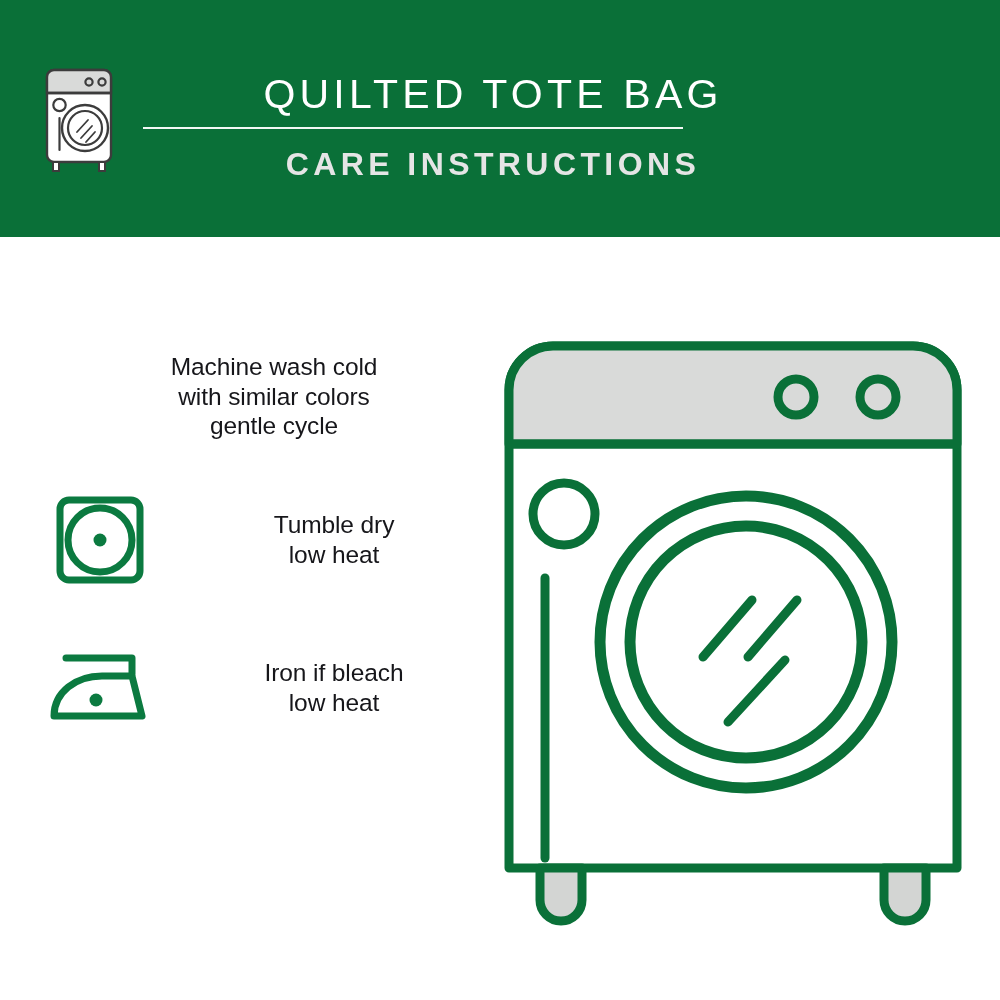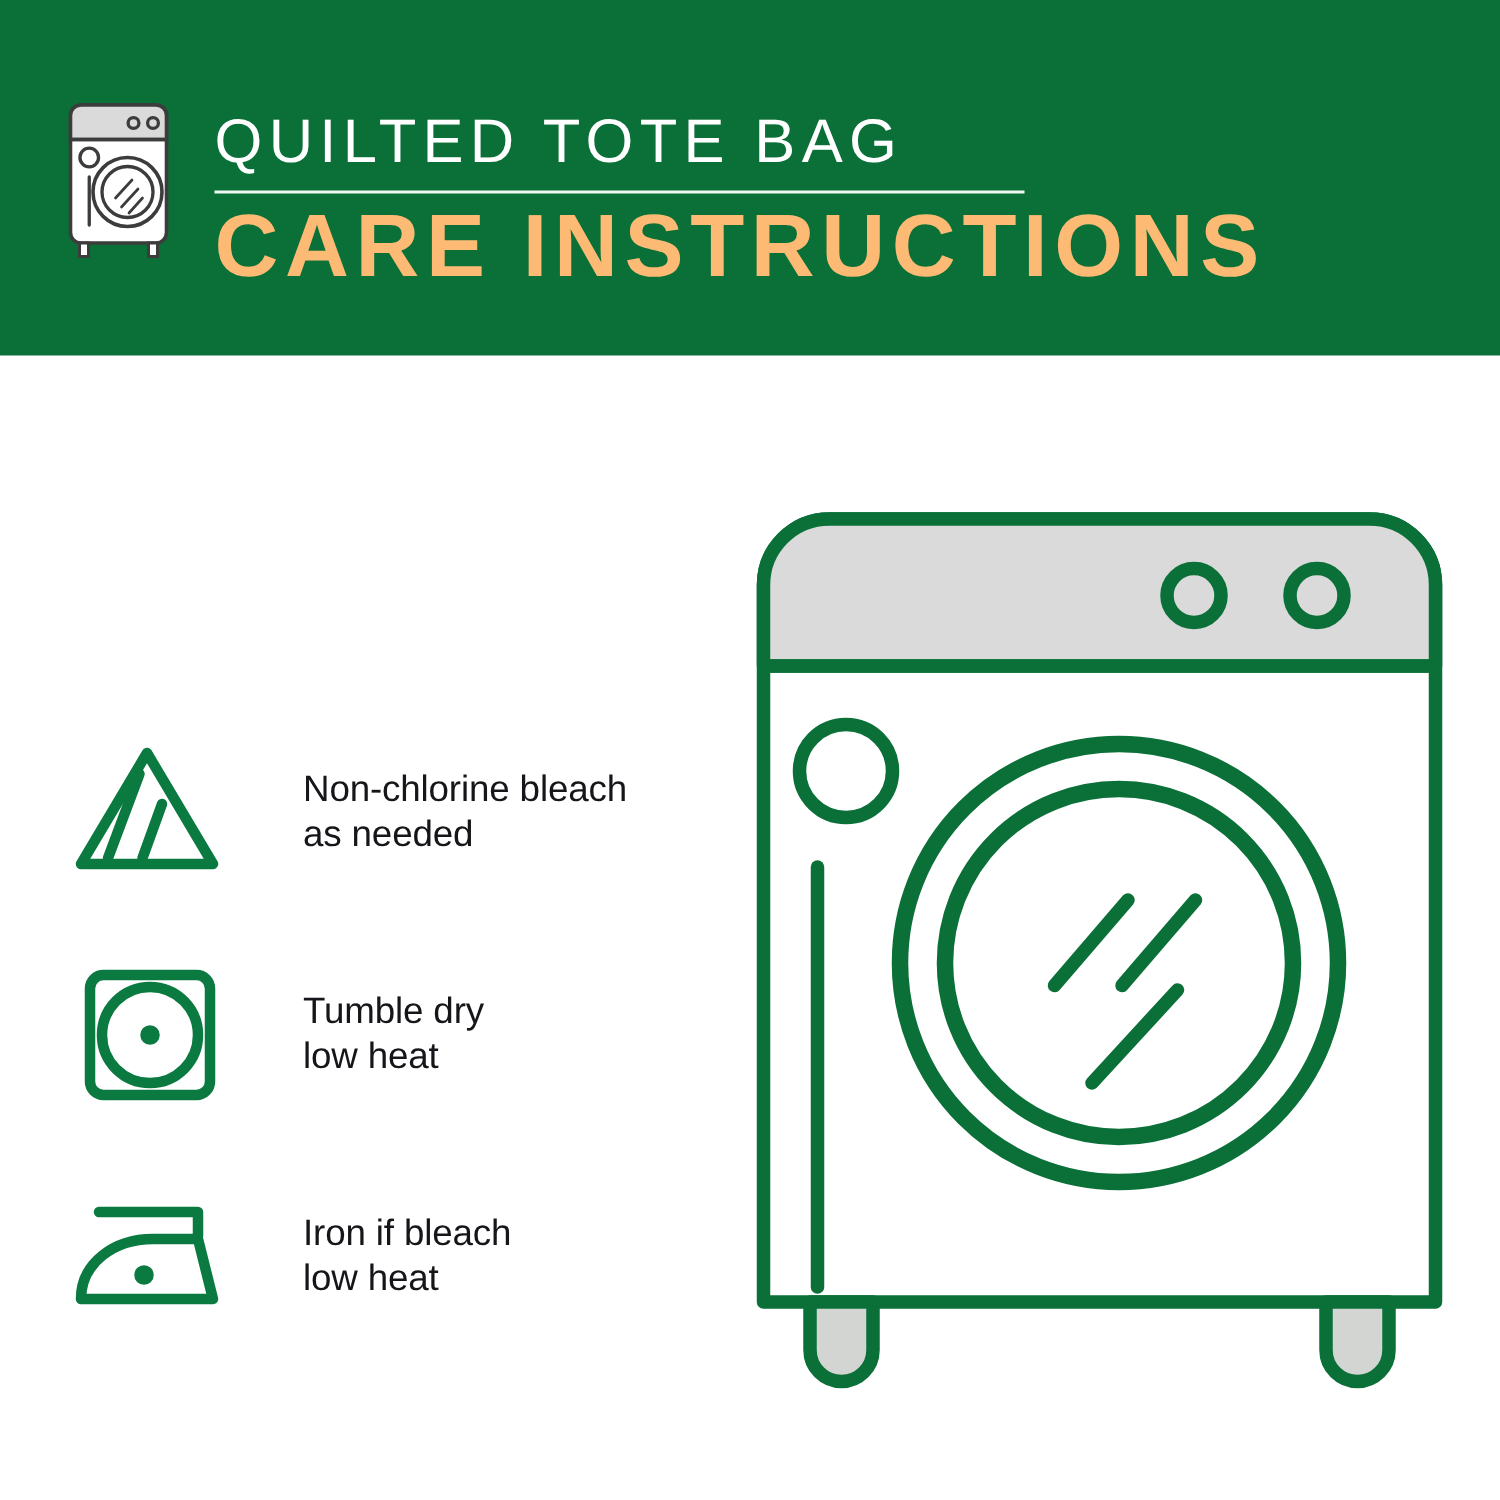--- a/index.html
+++ b/index.html
@@ -9,20 +9,21 @@
   }
   body {
     font-family: "Liberation Sans", sans-serif;
   }
   #page {
     position: relative;
     width: 1000px;
     height: 1000px;
     background: #ffffff;
     overflow: hidden;
+    text-align: center;
   }
 
   
   #header-band {
     position: absolute;
     left: 0;
     top: 0;
     width: 1000px;
     height: 237px;
     background: #0a7038;
@@ -49,22 +50,22 @@
     white-space: nowrap;
   }
   #title-divider {
     width: 540px;
     height: 1.5px;
     background: #ffffff;
     margin: 9px 0 9px 0;
     opacity: 0.95;
   }
   #title-line2 {
-    color: #fdba74;
-    font-size: 59px;
+    color: #e5e5e5;
+    font-size: 32px;
     font-weight: 700;
     letter-spacing: 4.4px;
     line-height: 52px;
     white-space: nowrap;
   }
 
   
   #care-list {
     position: absolute;
     left: 46px;
@@ -146,33 +147,25 @@
       <div id="title-line1">QUILTED TOTE BAG</div>
       <div id="title-divider"></div>
       <div id="title-line2">CARE INSTRUCTIONS</div>
     </div>
 
   </div>
 
   <div id="care-list">
 
     <div class="care-row row-wash">
-    </div>
-
-    <div class="care-row row-bleach">
-      <div class="care-symbol">
-        <svg viewBox="0 0 112 96" width="112" height="96" aria-hidden="true">
-          <path d="M52 12 L96 86 L8 86 Z" fill="none" stroke="#0b7a40" stroke-width="7" stroke-linejoin="round"></path>
-          <line x1="47" y1="26" x2="26" y2="82" stroke="#0b7a40" stroke-width="7" stroke-linecap="round"></line>
-          <line x1="62" y1="46" x2="49" y2="82" stroke="#0b7a40" stroke-width="7" stroke-linecap="round"></line>
-        </svg>
-      </div>
-      <div class="care-label">Non-chlorine bleach
-as needed</div>
-    </div>
+      <div class="care-label">Machine wash cold
+with similar colors
+gentle cycle</div>
+    </div>
+
 
     <div class="care-row row-dry">
       <div class="care-symbol">
         <svg viewBox="0 0 112 96" width="112" height="96" aria-hidden="true">
           <rect x="14" y="10" width="80" height="80" rx="9" ry="9" fill="none" stroke="#0b7a40" stroke-width="7"></rect>
           <circle cx="54" cy="50" r="32" fill="none" stroke="#0b7a40" stroke-width="7"></circle>
           <circle cx="54" cy="50" r="6.5" fill="#0b7a40"></circle>
         </svg>
       </div>
       <div class="care-label">Tumble dry

